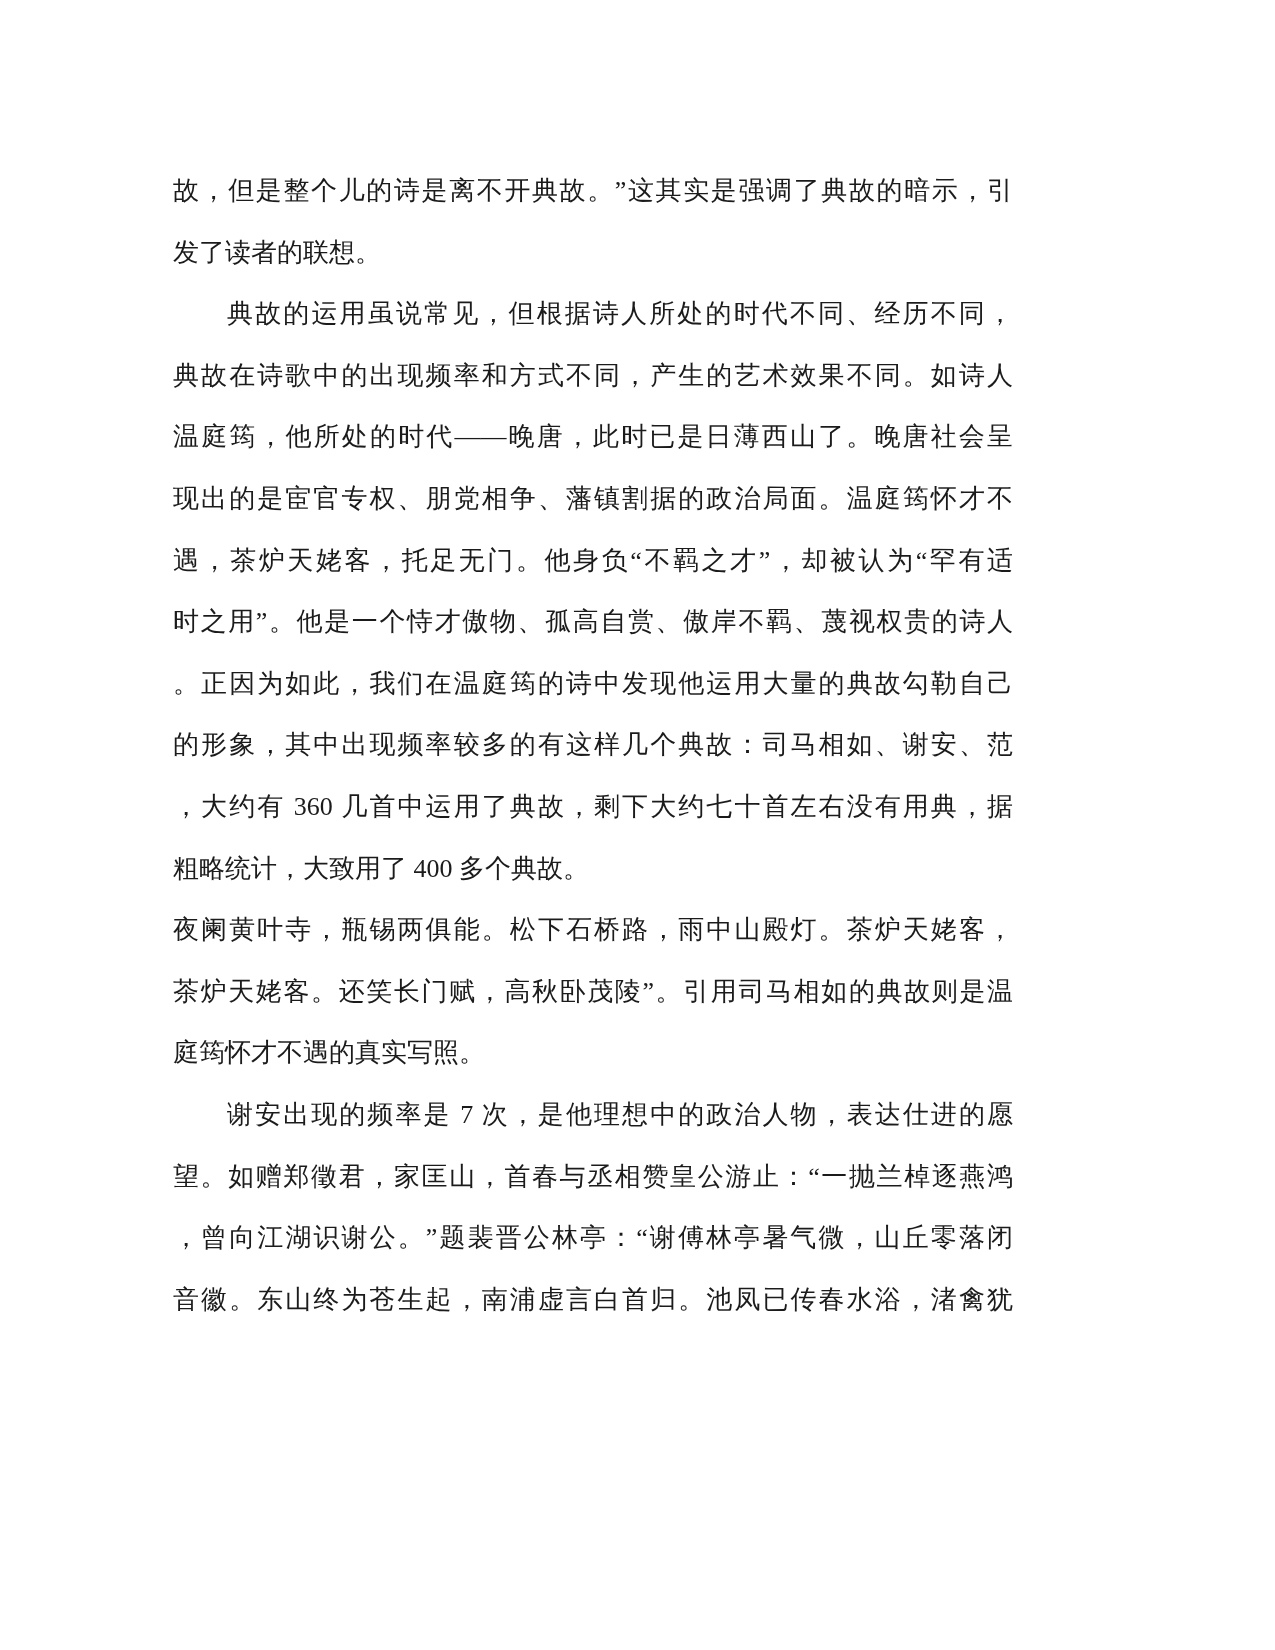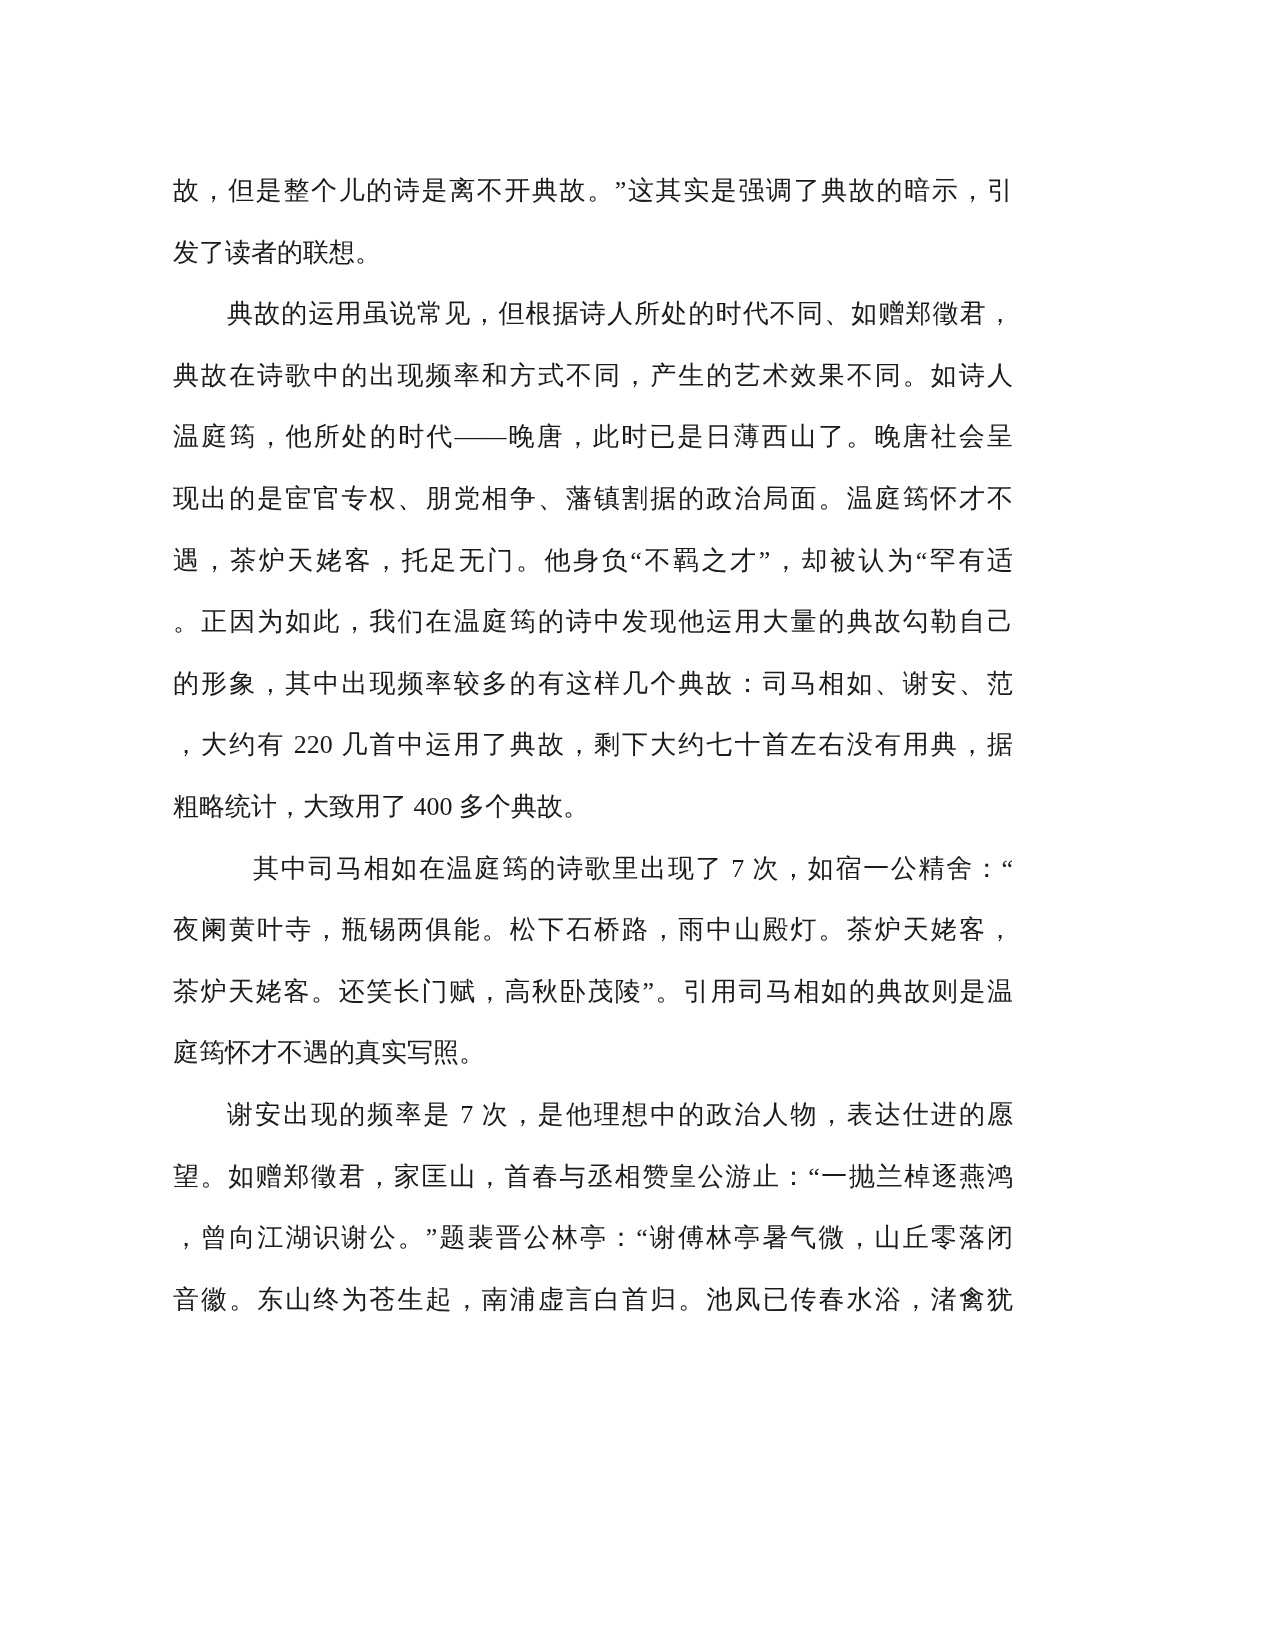--- a/index.html
+++ b/index.html
@@ -39,30 +39,30 @@
   .ln.ind-sm { text-indent: 54px; }
   .ln.ind-lg { text-indent: 80px; }
 </style>
 </head>
 <body>
 
 <div class="page">
   <div class="textblock">
     <div class="ln">故，但是整个儿的诗是离不开典故。”这其实是强调了典故的暗示，引</div>
     <div class="ln short">发了读者的联想。</div>
-    <div class="ln ind-sm">典故的运用虽说常见，但根据诗人所处的时代不同、如赠郑徵君，</div>
+    <div class="ln ind-sm">典故的运用虽说常见，但根据诗人所处的时代不同、经历不同，</div>
     <div class="ln">典故在诗歌中的出现频率和方式不同，产生的艺术效果不同。如诗人</div>
     <div class="ln">温庭筠，他所处的时代——晚唐，此时已是日薄西山了。晚唐社会呈</div>
     <div class="ln">现出的是宦官专权、朋党相争、藩镇割据的政治局面。温庭筠怀才不</div>
     <div class="ln">遇，茶炉天姥客，托足无门。他身负“不羁之才”，却被认为“罕有适</div>
+    <div class="ln">时之用”。他是一个恃才傲物、孤高自赏、傲岸不羁、蔑视权贵的诗人</div>
     <div class="ln">。正因为如此，我们在温庭筠的诗中发现他运用大量的典故勾勒自己</div>
     <div class="ln">的形象，其中出现频率较多的有这样几个典故：司马相如、谢安、范</div>
-    <div class="ln">，大约有 220 几首中运用了典故，剩下大约七十首左右没有用典，据</div>
+    <div class="ln">，大约有 360 几首中运用了典故，剩下大约七十首左右没有用典，据</div>
     <div class="ln short">粗略统计，大致用了 400 多个典故。</div>
-    <div class="ln ind-lg">其中司马相如在温庭筠的诗歌里出现了 7 次，如宿一公精舍：“</div>
     <div class="ln">夜阑黄叶寺，瓶锡两俱能。松下石桥路，雨中山殿灯。茶炉天姥客，</div>
     <div class="ln">茶炉天姥客。还笑长门赋，高秋卧茂陵”。引用司马相如的典故则是温</div>
     <div class="ln short">庭筠怀才不遇的真实写照。</div>
     <div class="ln ind-sm">谢安出现的频率是 7 次，是他理想中的政治人物，表达仕进的愿</div>
     <div class="ln">望。如赠郑徵君，家匡山，首春与丞相赞皇公游止：“一抛兰棹逐燕鸿</div>
     <div class="ln">，曾向江湖识谢公。”题裴晋公林亭：“谢傅林亭暑气微，山丘零落闭</div>
     <div class="ln">音徽。东山终为苍生起，南浦虚言白首归。池凤已传春水浴，渚禽犹</div>
   </div>
 </div>
 

